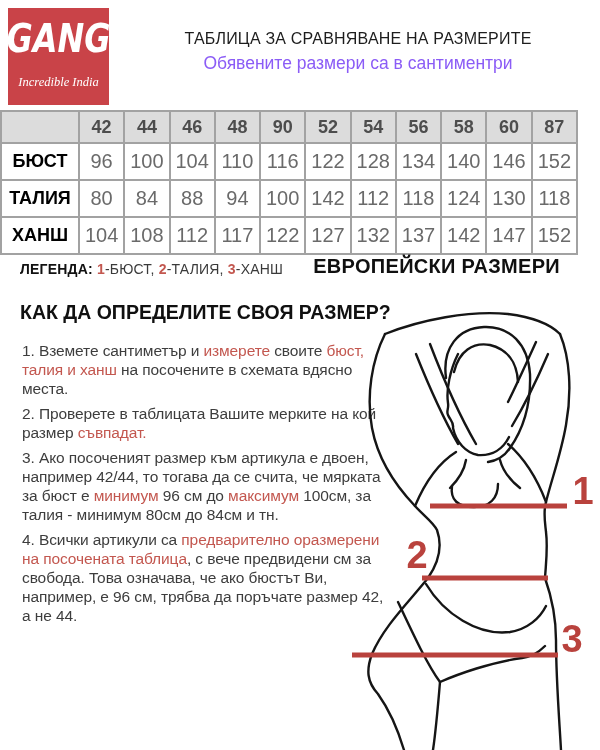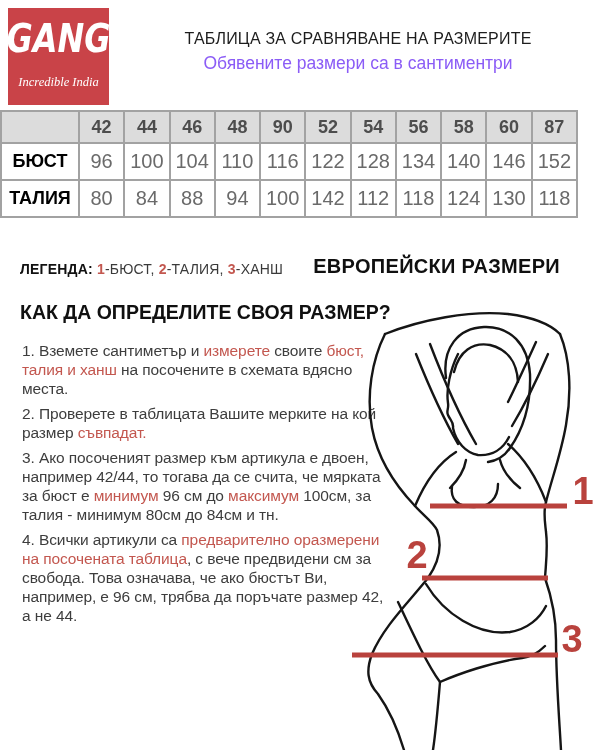--- a/index.html
+++ b/index.html
@@ -110,20 +110,34 @@
           <td>88</td>
           <td>94</td>
           <td>100</td>
           <td>142</td>
           <td>112</td>
           <td>118</td>
           <td>124</td>
           <td>130</td>
           <td>118</td>
         </tr>
+        <tr>
+          <td class="rowlabel">ХАНШ</td>
+          <td>104</td>
+          <td>108</td>
+          <td>112</td>
+          <td>117</td>
+          <td>122</td>
+          <td>127</td>
+          <td>132</td>
+          <td>137</td>
+          <td>142</td>
+          <td>147</td>
+          <td>152</td>
+        </tr>
       </tbody>
   </table>
 
   <div class="legend"><span class="bold">ЛЕГЕНДА: </span><span class="red bold">1</span><span>-БЮСТ, </span><span class="red bold">2</span><span>-ТАЛИЯ, </span><span class="red bold">3</span><span>-ХАНШ</span></div>
   <div class="eu">ЕВРОПЕЙСКИ РАЗМЕРИ</div>
 
   <div class="how-title">КАК ДА ОПРЕДЕЛИТЕ СВОЯ РАЗМЕР?</div>
   <div class="steps" id="steps">
       <p class="step"><span>1. Вземете сантиметър и </span><span class="red">измерете</span><span> своите </span><span class="red">бюст, талия и ханш</span><span> на посочените в схемата вдясно места.</span></p>
       <p class="step"><span>2. Проверете в таблицата Вашите мерките на кой размер </span><span class="red">съвпадат.</span></p>

